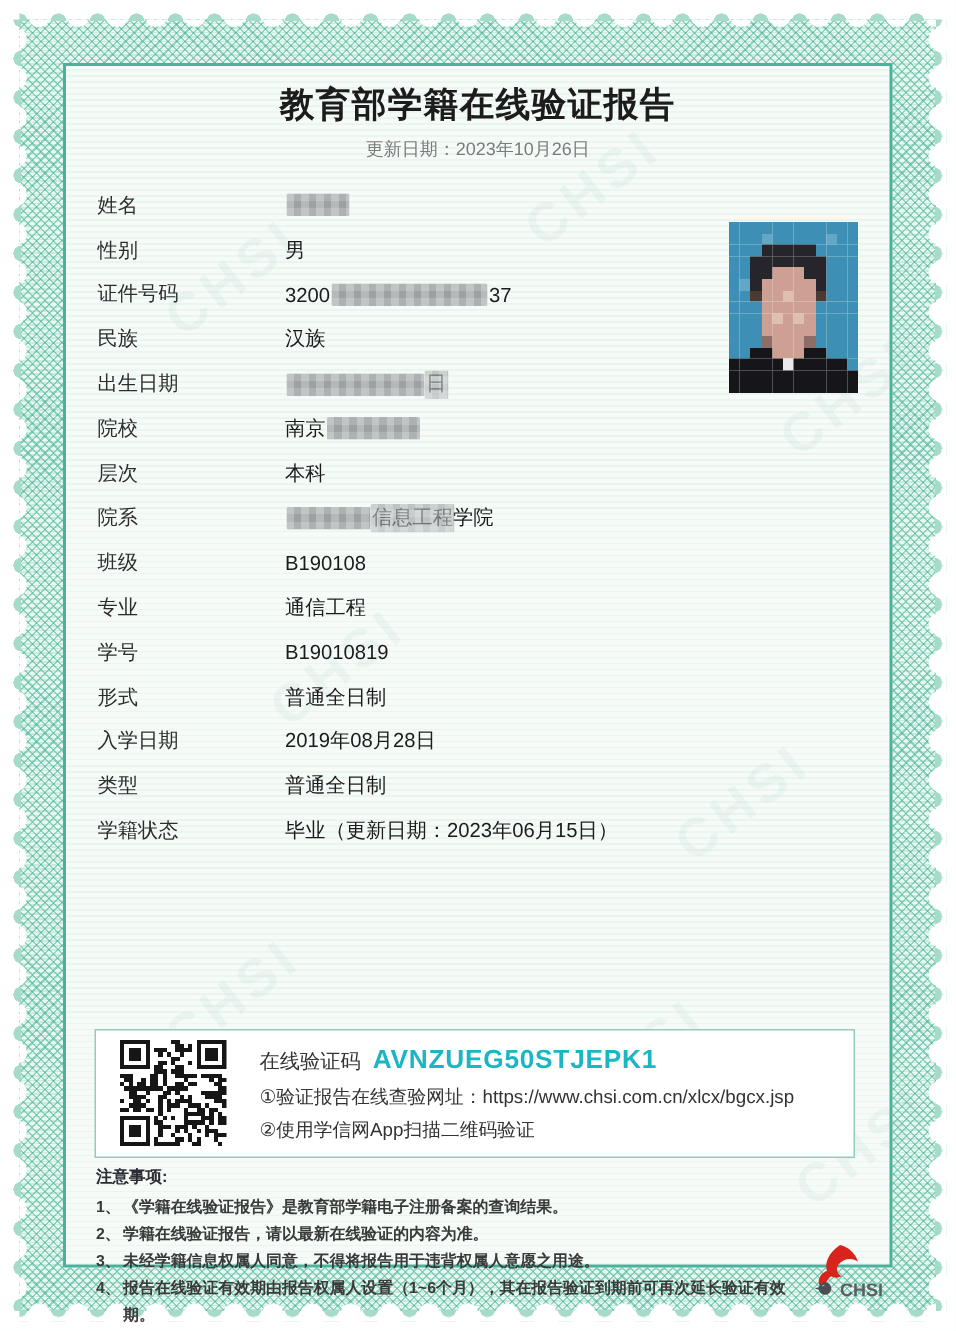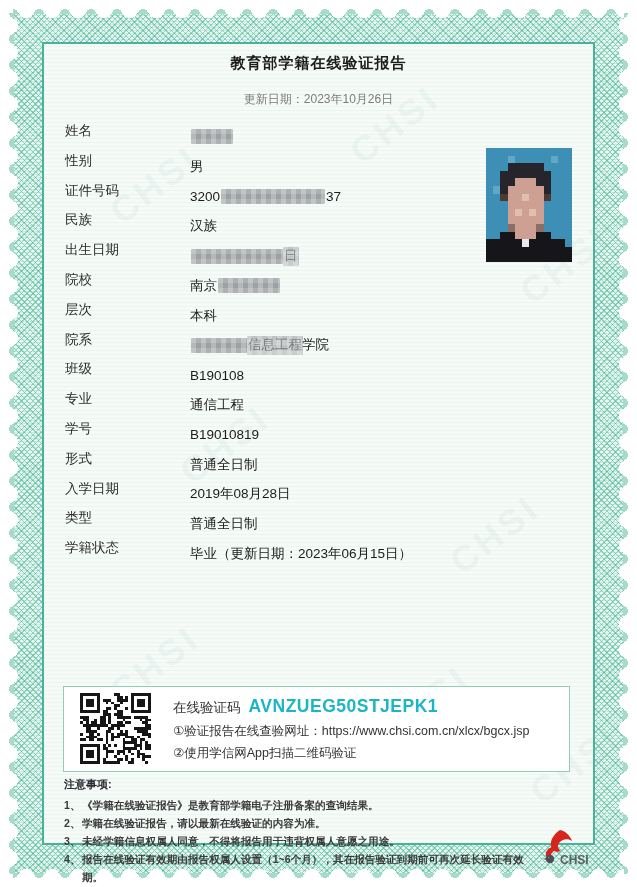--- a/index.html
+++ b/index.html
@@ -53,30 +53,30 @@
     background-image:repeating-linear-gradient(0deg, rgba(125,195,170,.10) 0 1px, rgba(0,0,0,0) 1px 4px);
   }
   .watermark{
     position:absolute;font-weight:bold;font-size:36px;letter-spacing:4px;
     color:rgba(140,190,172,0.10);transform:rotate(-38deg);user-select:none;pointer-events:none;
   }
 
   
   .title{
     position:absolute;top:54px;left:0;width:100%;text-align:center;
-    font-size:15px;font-weight:bold;color:#1c1c1c;letter-spacing:1px;
+    font-size:23px;font-weight:bold;color:#1c1c1c;letter-spacing:1px;
   }
   .subtitle{
     position:absolute;top:91px;left:0;width:100%;text-align:center;
     font-size:12px;color:#7b7b7b;
   }
 
   
   .fields{position:absolute;left:65px;top:122px;width:410px;}
-  .frow{display:flex;height:29.8px;}
+  .frow{display:flex;align-items:center;height:29.8px;}
   .flabel{width:125px;flex:0 0 125px;font-size:13.5px;color:#2d2d2d;}
   .fvalue{font-size:13.5px;color:#1b1b1b;white-space:nowrap;display:flex;align-items:center;}
   .blur{
     display:inline-block;height:15px;vertical-align:-3px;margin:0 1px;border-radius:1px;
     background-image:
       repeating-linear-gradient(90deg, rgba(255,255,255,.25) 0 5px, rgba(0,0,0,0) 5px 10px),
       repeating-linear-gradient(0deg, #aeb1b3 0 5px, #9ea1a3 5px 10px);
   }
   .masked{position:relative;display:inline-block;}
   .masked::after{

